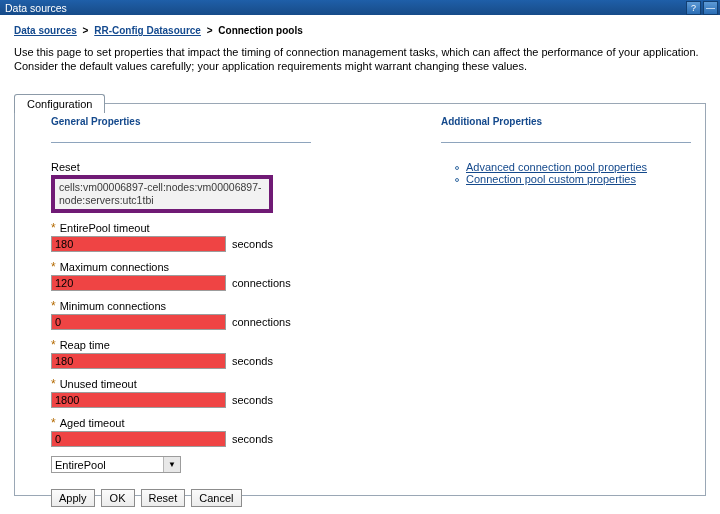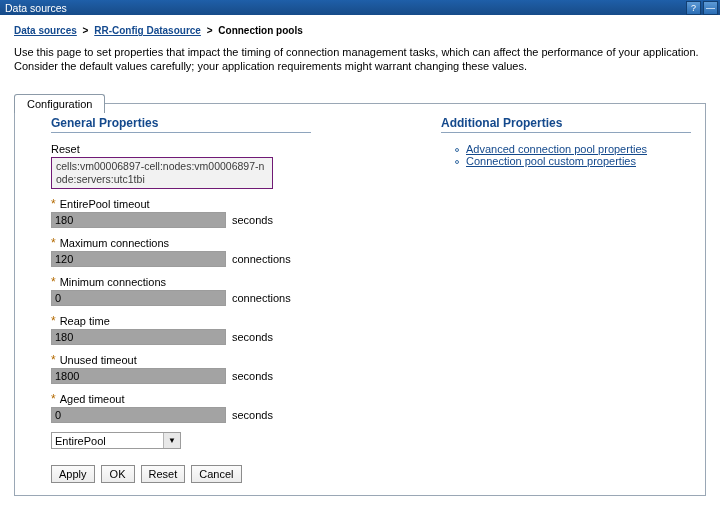--- a/index.html
+++ b/index.html
@@ -137,26 +137,26 @@
     box-sizing: border-box;
     padding-left: 22px;
   }
   .col-right {
     flex: 1 1 auto;
     box-sizing: border-box;
     padding-left: 18px;
   }
 
   .section-title {
-    font-size: 12px;
+    font-size: 10px;
     font-weight: bold;
     color: #14498c;
     border-bottom: 1px solid #8ea4bd;
-    padding-bottom: 2px;
-    margin-bottom: 10px;
+    padding-bottom: 15px;
+    margin-bottom: 18px;
   }
   .col-left .section-title { width: 260px; }
   .col-right .section-title { width: 250px; }
 
   .field {
     margin-bottom: 9px;
   }
   .field-label {
     font-size: 11px;
     color: #000000;
@@ -173,36 +173,36 @@
   .input-row {
     display: flex;
     align-items: center;
     gap: 6px;
   }
   input.txt {
     width: 175px;
     height: 16px;
     box-sizing: border-box;
     border: 1px solid #9c9c9c;
-    background: #a3a3a3;
+    background: #ef4444;
     font-family: "Liberation Sans", sans-serif;
     font-size: 11px;
     padding: 0 3px;
     color: #000000;
   }
   .unit {
     font-size: 11px;
     color: #000000;
   }
 
   .scope-box {
     width: 222px;
     min-height: 30px;
     box-sizing: border-box;
-    border: 1px solid #701a75;
+    border: 4px solid #701a75;
     background: #f2f2f2;
     font-family: "Liberation Sans", sans-serif;
     font-size: 10.5px;
     color: #3b3b3b;
     padding: 2px 4px;
     line-height: 13px;
     word-break: break-all;
   }
 
   .select-wrap {

